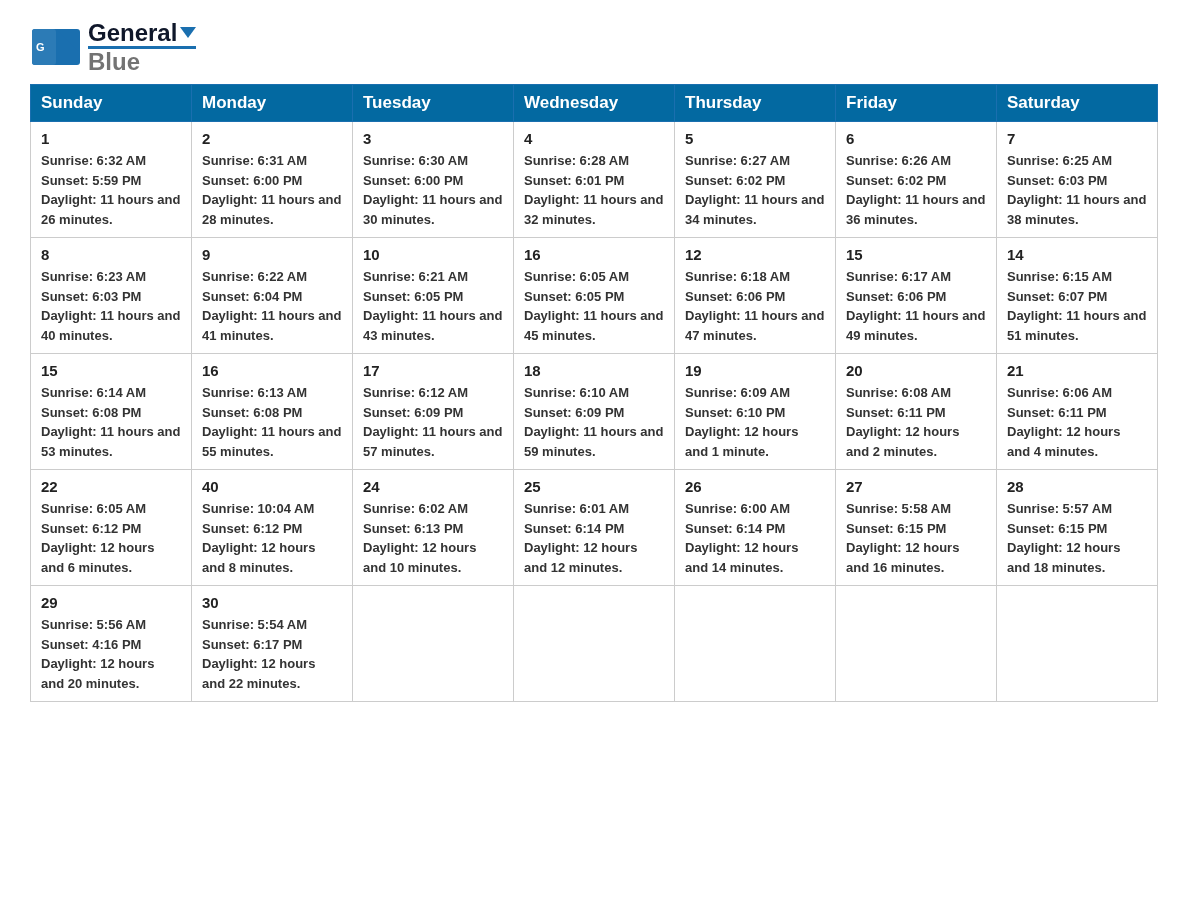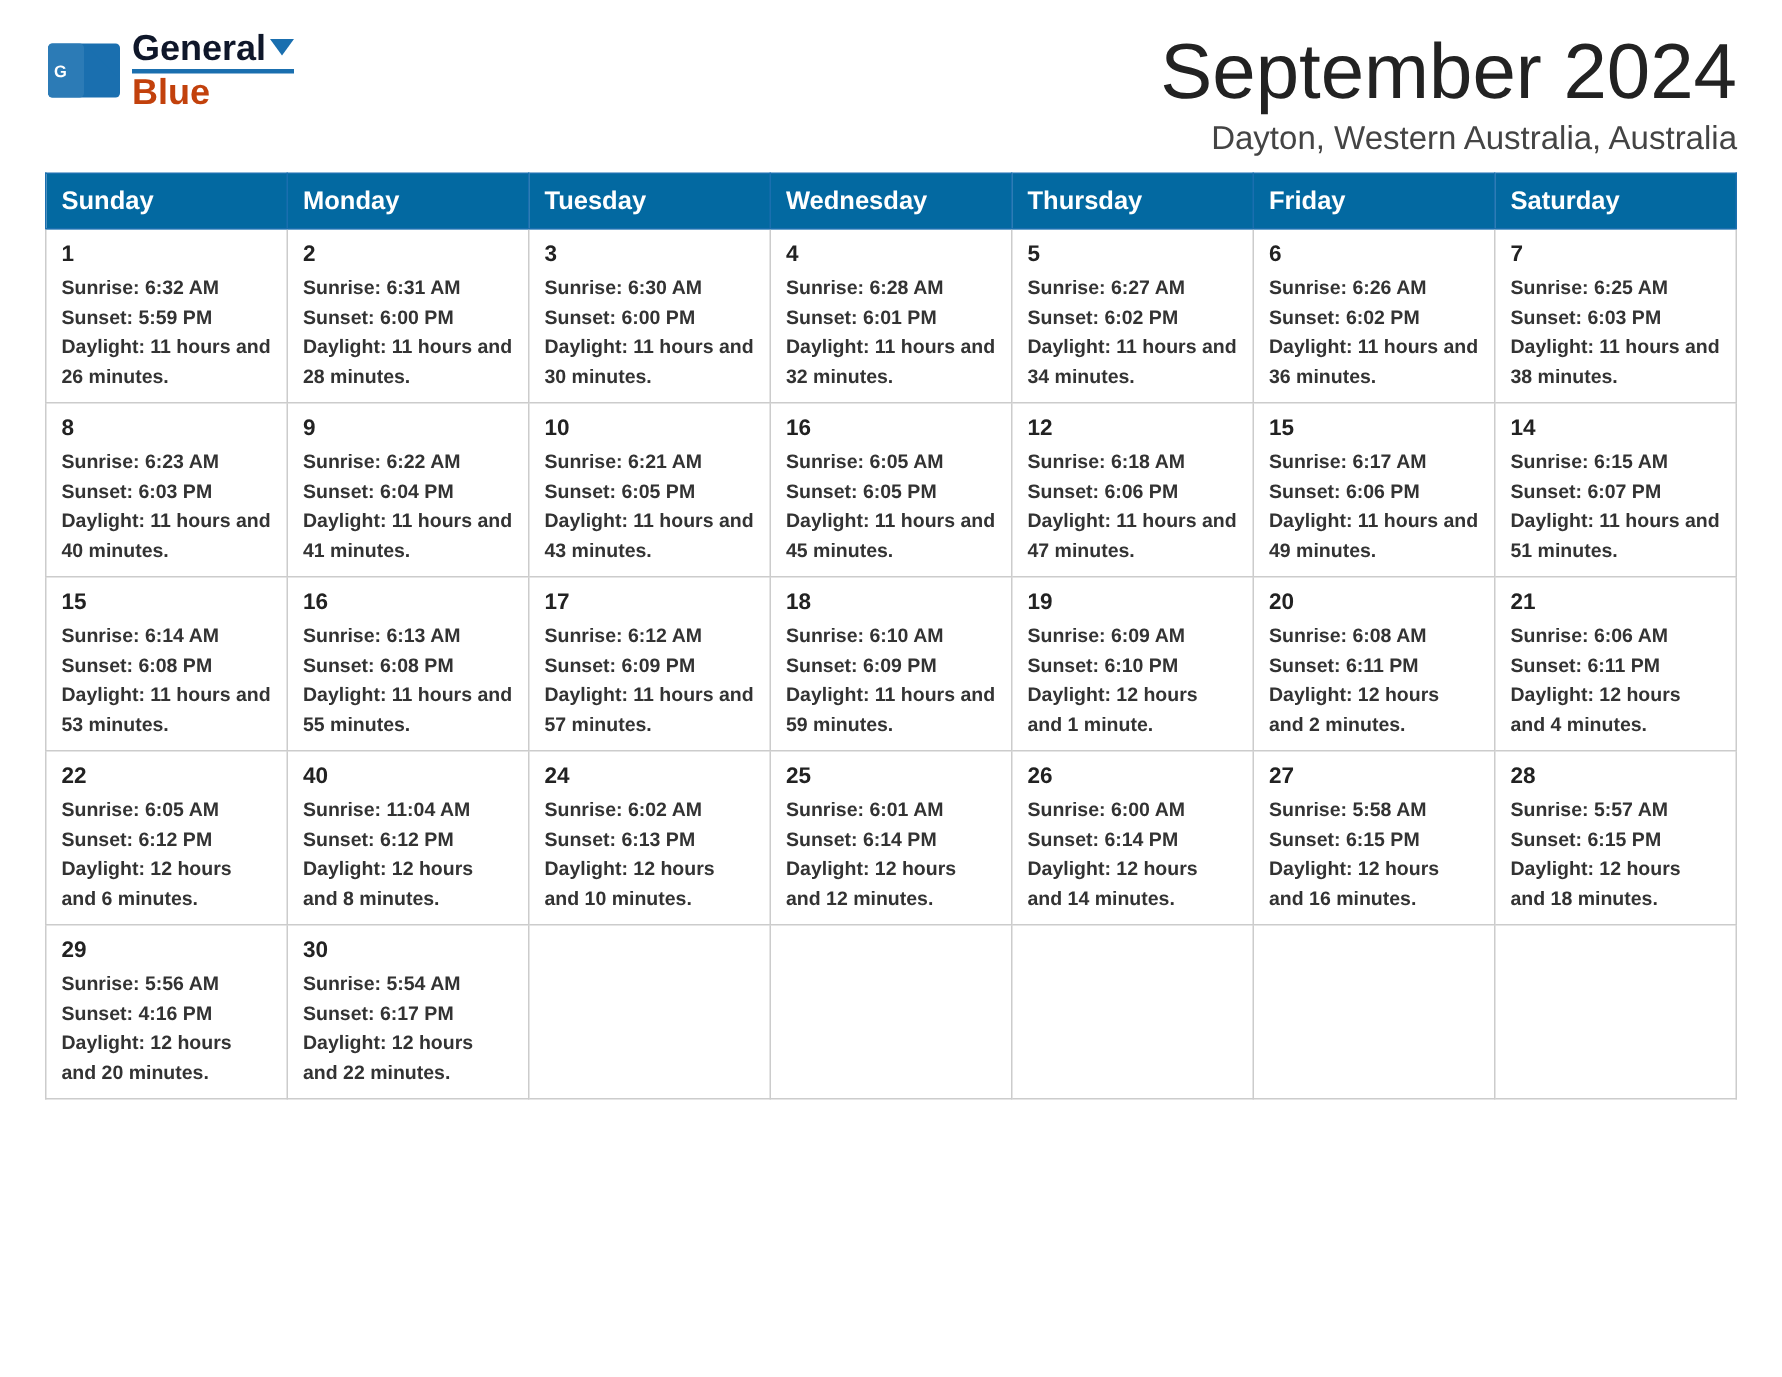--- a/index.html
+++ b/index.html
@@ -87,27 +87,23 @@
 
         <rect x="2" y="8" width="48" height="36" rx="3" fill="#1a6faf"></rect>
         <rect x="2" y="8" width="24" height="36" rx="3" fill="#2c7bb6"></rect>
         <polygon points="28,10 48,10 48,30" fill="#1a6faf"></polygon>
         <text x="6" y="30" font-family="Arial" font-size="11" font-weight="bold" fill="white">G</text>
       </svg>
       <div style="margin-left:6px;">
         <div style="font-size:24px;font-weight:bold;color:#0f172a;line-height:1.1;">
           General<span style="display:inline-block;width:0;height:0;border-left:8px solid transparent;border-right:8px solid transparent;border-top:11px solid #1a6faf;margin-left:3px;vertical-align:middle;position:relative;top:-2px;"></span>
         </div>
-        <div style="font-size:24px;font-weight:bold;color:#c2410c;line-height:1;border-top:3px solid #1a6faf;padding-top:1px;">Blue</div>
+        <div style="font-size:24px;font-weight:bold;color:#737373;line-height:1;border-top:3px solid #1a6faf;padding-top:1px;">Blue</div>
       </div>
     </div>
-  </div>
-  <div class="title-block">
-    <h1>September 2024</h1>
-    <h2>Dayton, Western Australia, Australia</h2>
   </div>
 </div>
 
 <table class="calendar">
   <thead>
     <tr>
     <th>Sunday</th>
         <th>Monday</th>
         <th>Tuesday</th>
         <th>Wednesday</th>
@@ -296,21 +292,21 @@
           <span class="day-num">22</span>
         <div class="day-info">
           <span>Sunrise: 6:05 AM</span><br>
           <span>Sunset: 6:12 PM</span><br>
           <span>Daylight: 12 hours and 6 minutes.</span>
         </div>
         </td>
         <td>
           <span class="day-num">40</span>
         <div class="day-info">
-          <span>Sunrise: 11:04 AM</span><br>
+          <span>Sunrise: 10:04 AM</span><br>
           <span>Sunset: 6:12 PM</span><br>
           <span>Daylight: 12 hours and 8 minutes.</span>
         </div>
         </td>
         <td>
           <span class="day-num">24</span>
         <div class="day-info">
           <span>Sunrise: 6:02 AM</span><br>
           <span>Sunset: 6:13 PM</span><br>
           <span>Daylight: 12 hours and 10 minutes.</span>

